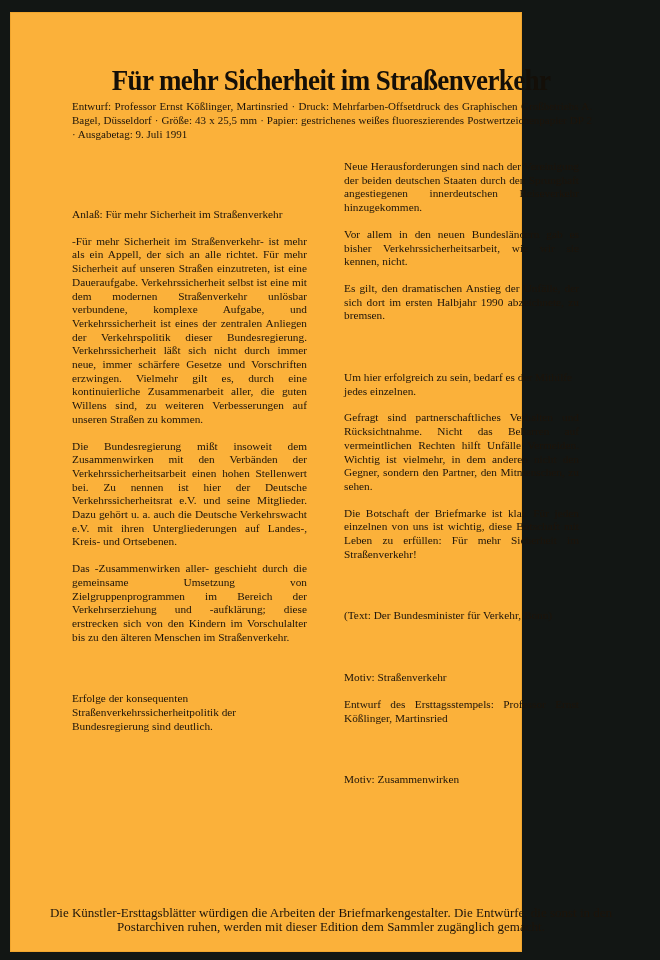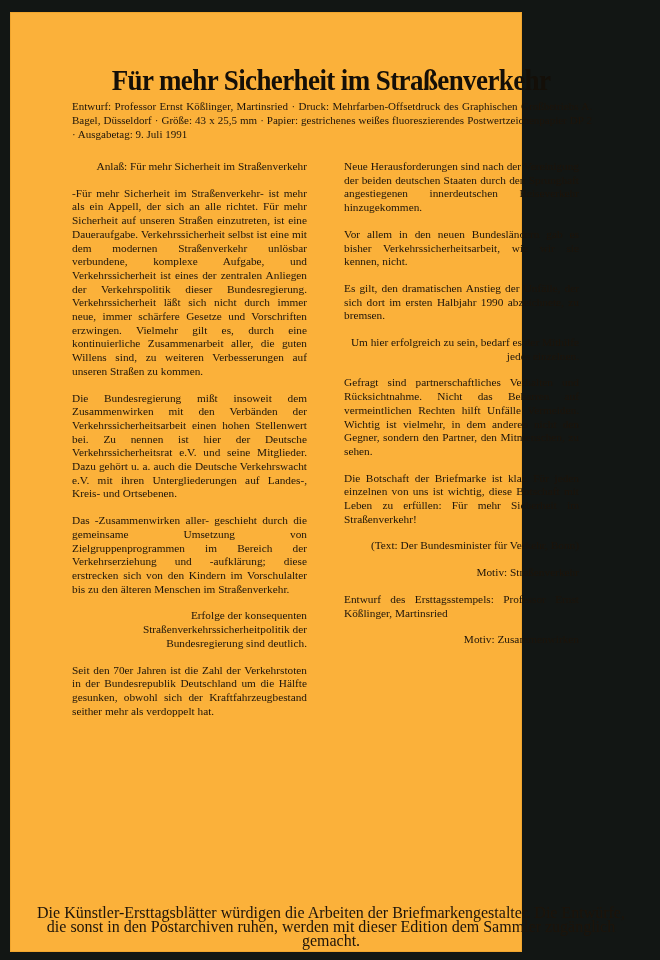--- a/index.html
+++ b/index.html
@@ -44,44 +44,43 @@
       font-size: 11.3px;
       line-height: 13.7px;
     }
     .col.left { left: 62px; }
     .col.right { left: 334px; }
     .col p {
       margin: 0 0 13px 0;
       text-align: justify;
       hyphens: manual;
     }
-    .col p.nb { text-align: right; }
+    .col p.nb { text-align: left; margin-top: 48px; }
     .footer {
       position: absolute;
       left: 20px; top: 894px; width: 602px;
       text-align: center;
-      font-size: 16px;
+      font-size: 13px;
       line-height: 14px;
     }
   </style>
 </head>
 <body>
 
 <div class="sheet">
   <h1 class="title">Für mehr Sicherheit im Straßenverkehr</h1>
 
   <div class="specs">Entwurf: Professor Ernst Kößlinger, Martinsried · Druck: Mehrfarben-Offsetdruck des Graphischen Großbetriebs A. Bagel, Düsseldorf · Größe: 43 x 25,5 mm · Papier: gestrichenes weißes fluoreszierendes Postwertzeichenpapier DP 2 · Ausgabetag: 9. Juli 1991</div>
 
   <div class="col left">
     <p class="nb">Anlaß: Für mehr Sicherheit im Straßenverkehr</p>
     <p>-Für mehr Sicherheit im Straßenverkehr- ist mehr als ein Appell, der sich an alle richtet. Für mehr Sicherheit auf unseren Straßen einzutreten, ist eine Daueraufgabe. Verkehrssicherheit selbst ist eine mit dem modernen Straßenverkehr unlösbar verbundene, komplexe Aufgabe, und Verkehrssicherheit ist eines der zentralen Anliegen der Verkehrspolitik dieser Bundesregierung. Verkehrssicherheit läßt sich nicht durch immer neue, immer schärfere Gesetze und Vorschriften erzwingen. Vielmehr gilt es, durch eine kontinuierliche Zusammenarbeit aller, die guten Willens sind, zu weiteren Verbesserungen auf unseren Straßen zu kommen.</p>
     <p>Die Bundesregierung mißt insoweit dem Zusammenwirken mit den Verbänden der Verkehrssicherheitsarbeit einen hohen Stellenwert bei. Zu nennen ist hier der Deutsche Verkehrssicherheitsrat e.V. und seine Mitglieder. Dazu gehört u. a. auch die Deutsche Verkehrswacht e.V. mit ihren Untergliederungen auf Landes-, Kreis- und Ortsebenen.</p>
     <p>Das -Zusammenwirken aller- geschieht durch die gemeinsame Umsetzung von Zielgruppenprogrammen im Bereich der Verkehrserziehung und -aufklärung; diese erstrecken sich von den Kindern im Vorschulalter bis zu den älteren Menschen im Straßenverkehr.</p>
     <p class="nb">Erfolge der konsequenten Straßenverkehrssicherheitpolitik der Bundesregierung sind deutlich.</p>
-    <p>Seit den 70er Jahren ist die Zahl der Verkehrstoten in der Bundesrepublik Deutschland um die Hälfte gesunken, obwohl sich der Kraftfahrzeugbestand seither mehr als verdoppelt hat.</p>
   </div>
 
   <div class="col right">
     <p>Neue Herausforderungen sind nach der Vereinigung der beiden deutschen Staaten durch den Sprunghaft angestiegenen innerdeutschen Reiseverkehr hinzugekommen.</p>
     <p>Vor allem in den neuen Bundesländern gab es bisher Verkehrssicherheitsarbeit, wie wir sie kennen, nicht.</p>
     <p>Es gilt, den dramatischen Anstieg der Unfälle, der sich dort im ersten Halbjahr 1990 abzeichnete, zu bremsen.</p>
     <p class="nb">Um hier erfolgreich zu sein, bedarf es der Mithilfe jedes einzelnen.</p>
     <p>Gefragt sind partnerschaftliches Verhalten und Rücksichtnahme. Nicht das Beharren auf vermeintlichen Rechten hilft Unfälle Vermeiden. Wichtig ist vielmehr, in dem anderen nicht den Gegner, sondern den Partner, den Mitmenschen, zu sehen.</p>
     <p>Die Botschaft der Briefmarke ist klar. Für jeden einzelnen von uns ist wichtig, diese Botschaft mit Leben zu erfüllen: Für mehr Sicherheit im Straßenverkehr!</p>
     <p class="nb">(Text: Der Bundesminister für Verkehr, Bonn)</p>

